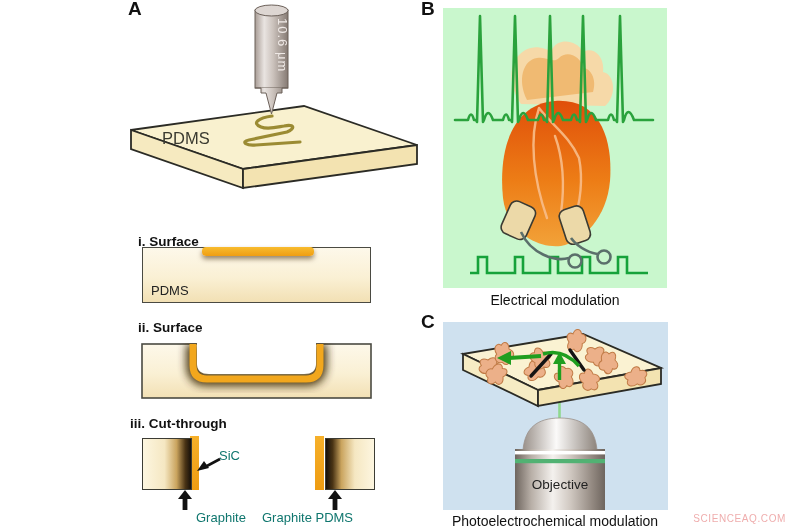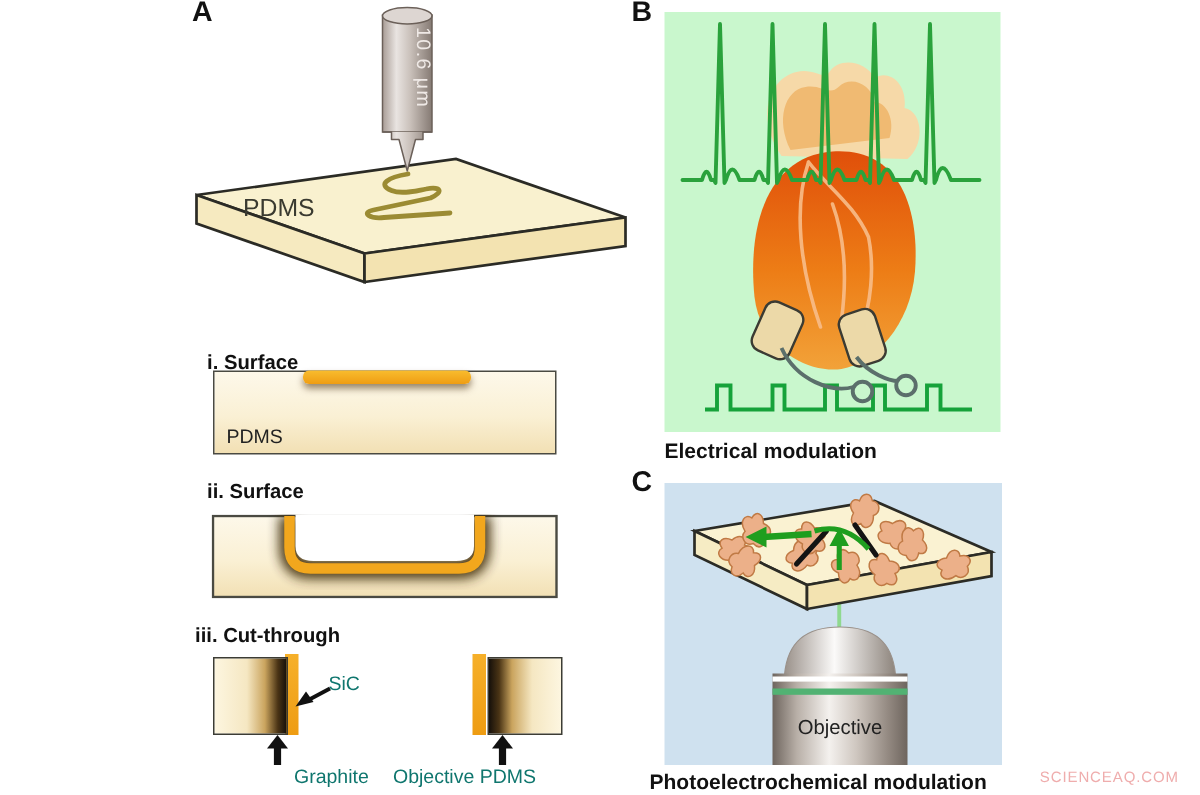--- a/index.html
+++ b/index.html
@@ -3,21 +3,21 @@
 <meta charset="utf-8">
 <style>
   html,body{margin:0;padding:0;background:#fff;}
   #fig{position:relative;width:800px;height:530px;background:#fff;overflow:hidden;
        font-family:"Liberation Sans",sans-serif;color:#111;}
   .abs{position:absolute;}
   .panel-letter{font-size:19px;font-weight:bold;color:#111;}
   .step-title{font-size:13.5px;font-weight:bold;color:#111;}
   .small-label{font-size:13px;color:#222;}
   .anno-label{font-size:13px;color:#0f766e;}
-  .caption{font-size:14px;font-weight:bold;color:#111;text-align:left;}
+  .caption{font-size:14px;font-weight:normal;color:#111;text-align:center;}
 
   
   .xsec{position:absolute;border:1.6px solid #4a4a42;
         background:linear-gradient(180deg,#fdf8ea 0%,#faf0d4 55%,#f2e0b4 100%);}
   .gold-bar{position:absolute;left:59px;top:-1px;width:112px;height:9px;border-radius:4px;
         background:linear-gradient(180deg,#f8bc2e 0%,#ef9d13 100%);
         box-shadow:0 3px 5px rgba(70,40,0,0.55);}
   .cutblock{position:absolute;width:48px;height:50px;border:1.6px solid #3c3c34;}
   .cutblock.left{background:linear-gradient(90deg,#fdf6e0 0%,#f5e7c2 45%,#caa45e 70%,#4a3415 88%,#16100a 100%);}
   .cutblock.right{background:linear-gradient(90deg,#16100a 0%,#4a3415 14%,#caa45e 32%,#f5e7c2 60%,#fdf6e0 100%);}
@@ -99,21 +99,21 @@
   </svg>
   <svg class="abs" style="left:177px;top:490px;" width="16" height="20" viewBox="0 0 16 20">
     <polygon points="8,0 1,9 15,9" fill="#111"></polygon>
       <rect x="5.6" y="8" width="4.8" height="12" fill="#111"></rect>
   </svg>
   <svg class="abs" style="left:327px;top:490px;" width="16" height="20" viewBox="0 0 16 20">
     <polygon points="8,0 1,9 15,9" fill="#111"></polygon>
       <rect x="5.6" y="8" width="4.8" height="12" fill="#111"></rect>
   </svg>
   <div class="abs anno-label" style="left:160px;top:510px;margin-left:36px;">Graphite</div>
-  <div class="abs anno-label" style="left:262px;top:510px;">Objective PDMS</div>
+  <div class="abs anno-label" style="left:262px;top:510px;">Graphite PDMS</div>
 
   <div class="abs panel-letter" style="left:421px;top:-2px;">B</div>
 
   <div class="abs" id="green-box">
     <svg width="224" height="280" viewBox="0 0 224 280">
       <defs>
         <linearGradient id="ventGrad" x1="0" y1="0" x2="0" y2="1">
           <stop offset="0" stop-color="#e04f0a"></stop>
             <stop offset="0.55" stop-color="#ed7d16"></stop>
             <stop offset="1" stop-color="#f2a239"></stop>

